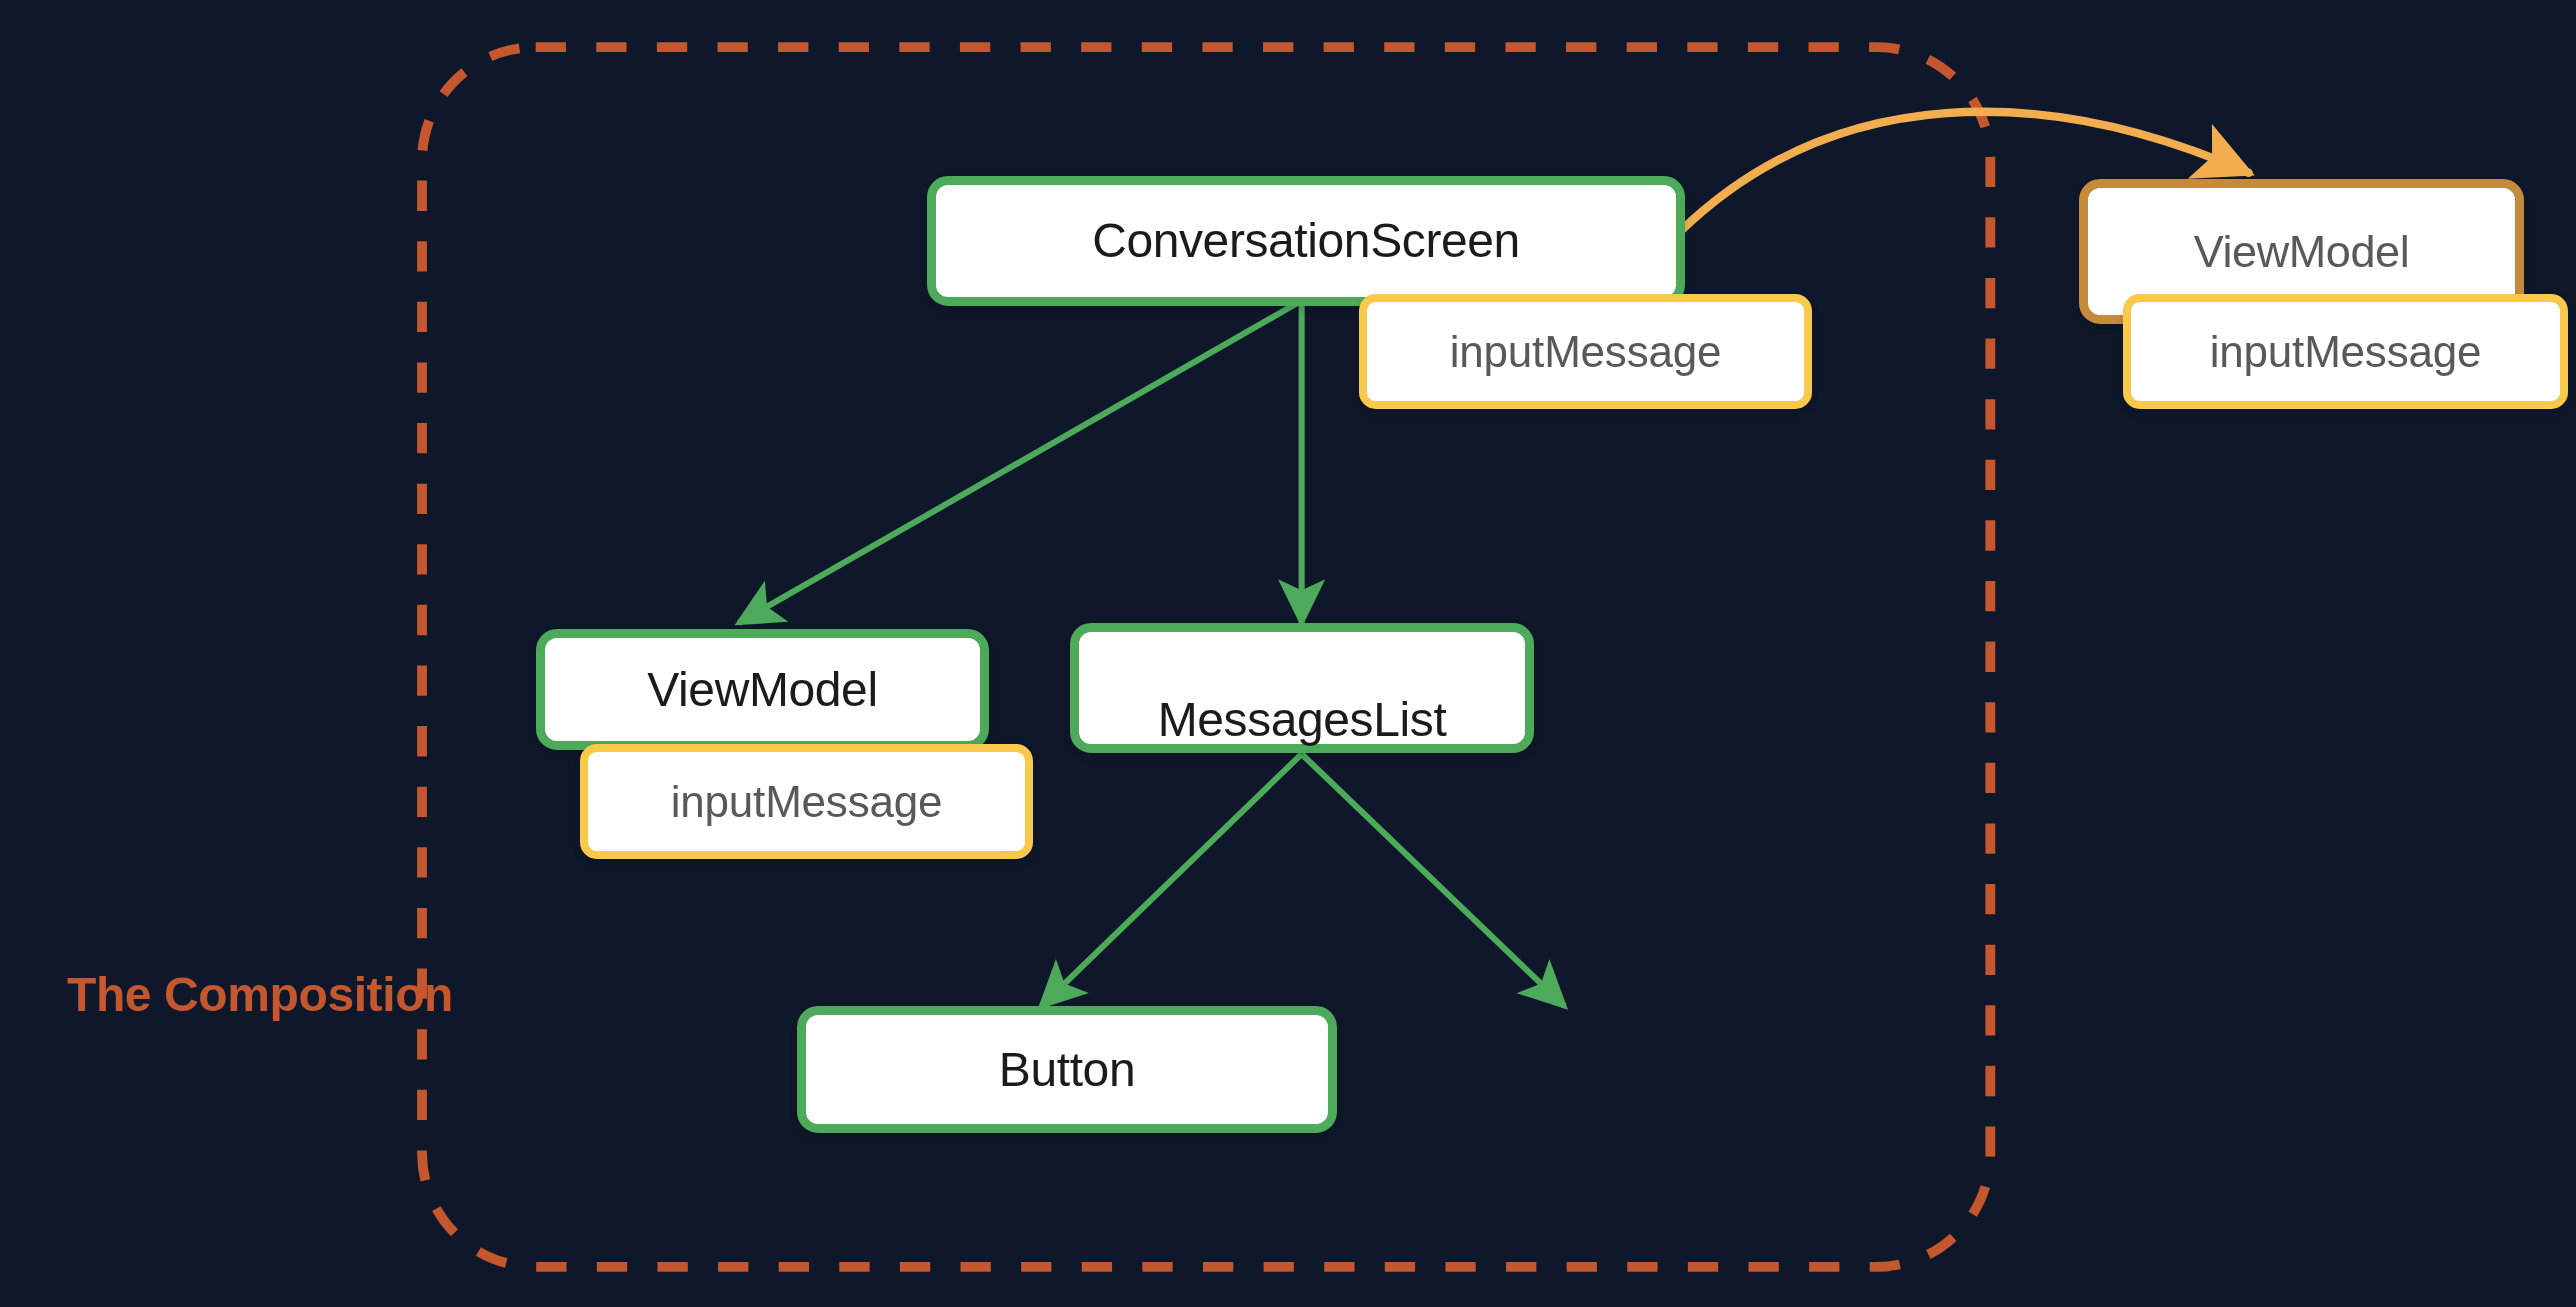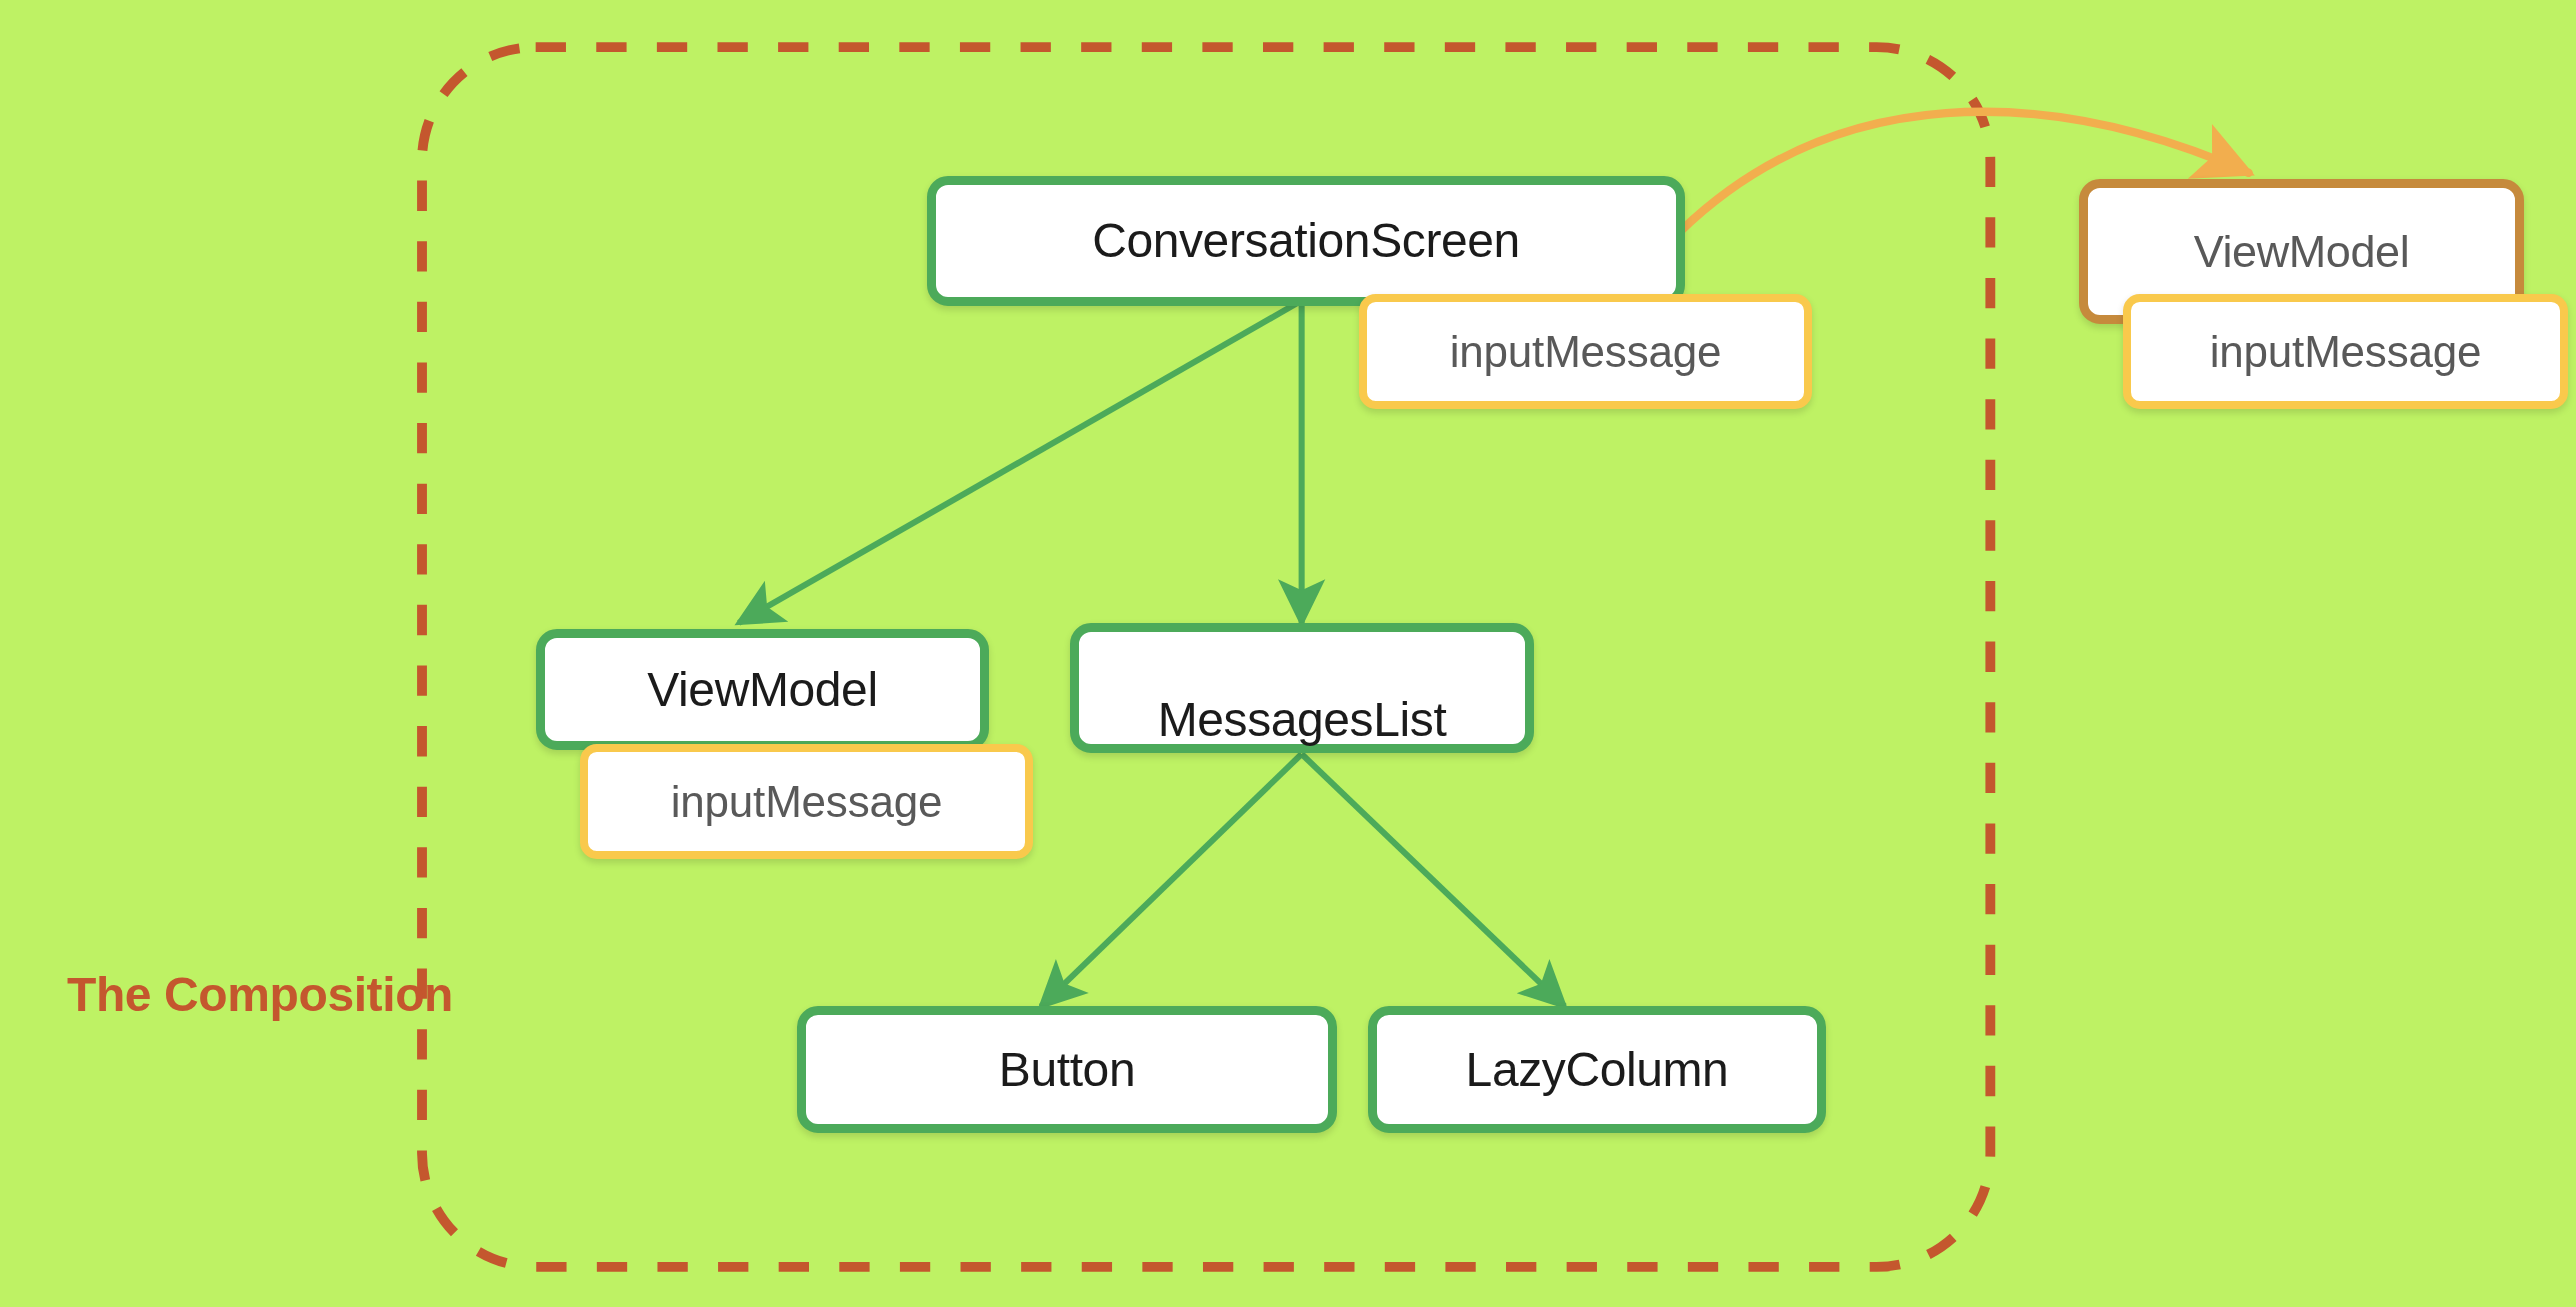--- a/index.html
+++ b/index.html
@@ -8,21 +8,21 @@
     padding: 0;
     background: #ffffff;
   }
   body {
     font-family: "Liberation Sans", sans-serif;
   }
   #stage {
     position: relative;
     width: 2576px;
     height: 1308px;
-    background: #bef264;
+    background: #0f172a;
     overflow: hidden;
   }
   
   #wires {
     position: absolute;
     left: 0;
     top: 0;
     width: 2576px;
     height: 1308px;
     pointer-events: none;
@@ -146,20 +146,17 @@
   </div>
 
   <div class="node composable layer-box" style="left:1070px; top:623px; width:464px; height:130px;align-items:flex-end;">
     <span class="label">MessagesList</span>
   </div>
 
   <div class="node composable layer-box" style="left:797px; top:1006px; width:540px; height:127px;">
     <span class="label">Button</span>
   </div>
 
-  <div class="node composable layer-box" style="left:1368px; top:1006px; width:458px; height:127px;">
-    <span class="label">LazyColumn</span>
-  </div>
 
   <div id="composition-caption">The Composition</div>
 
 </div>
 
 
 </body></html>

